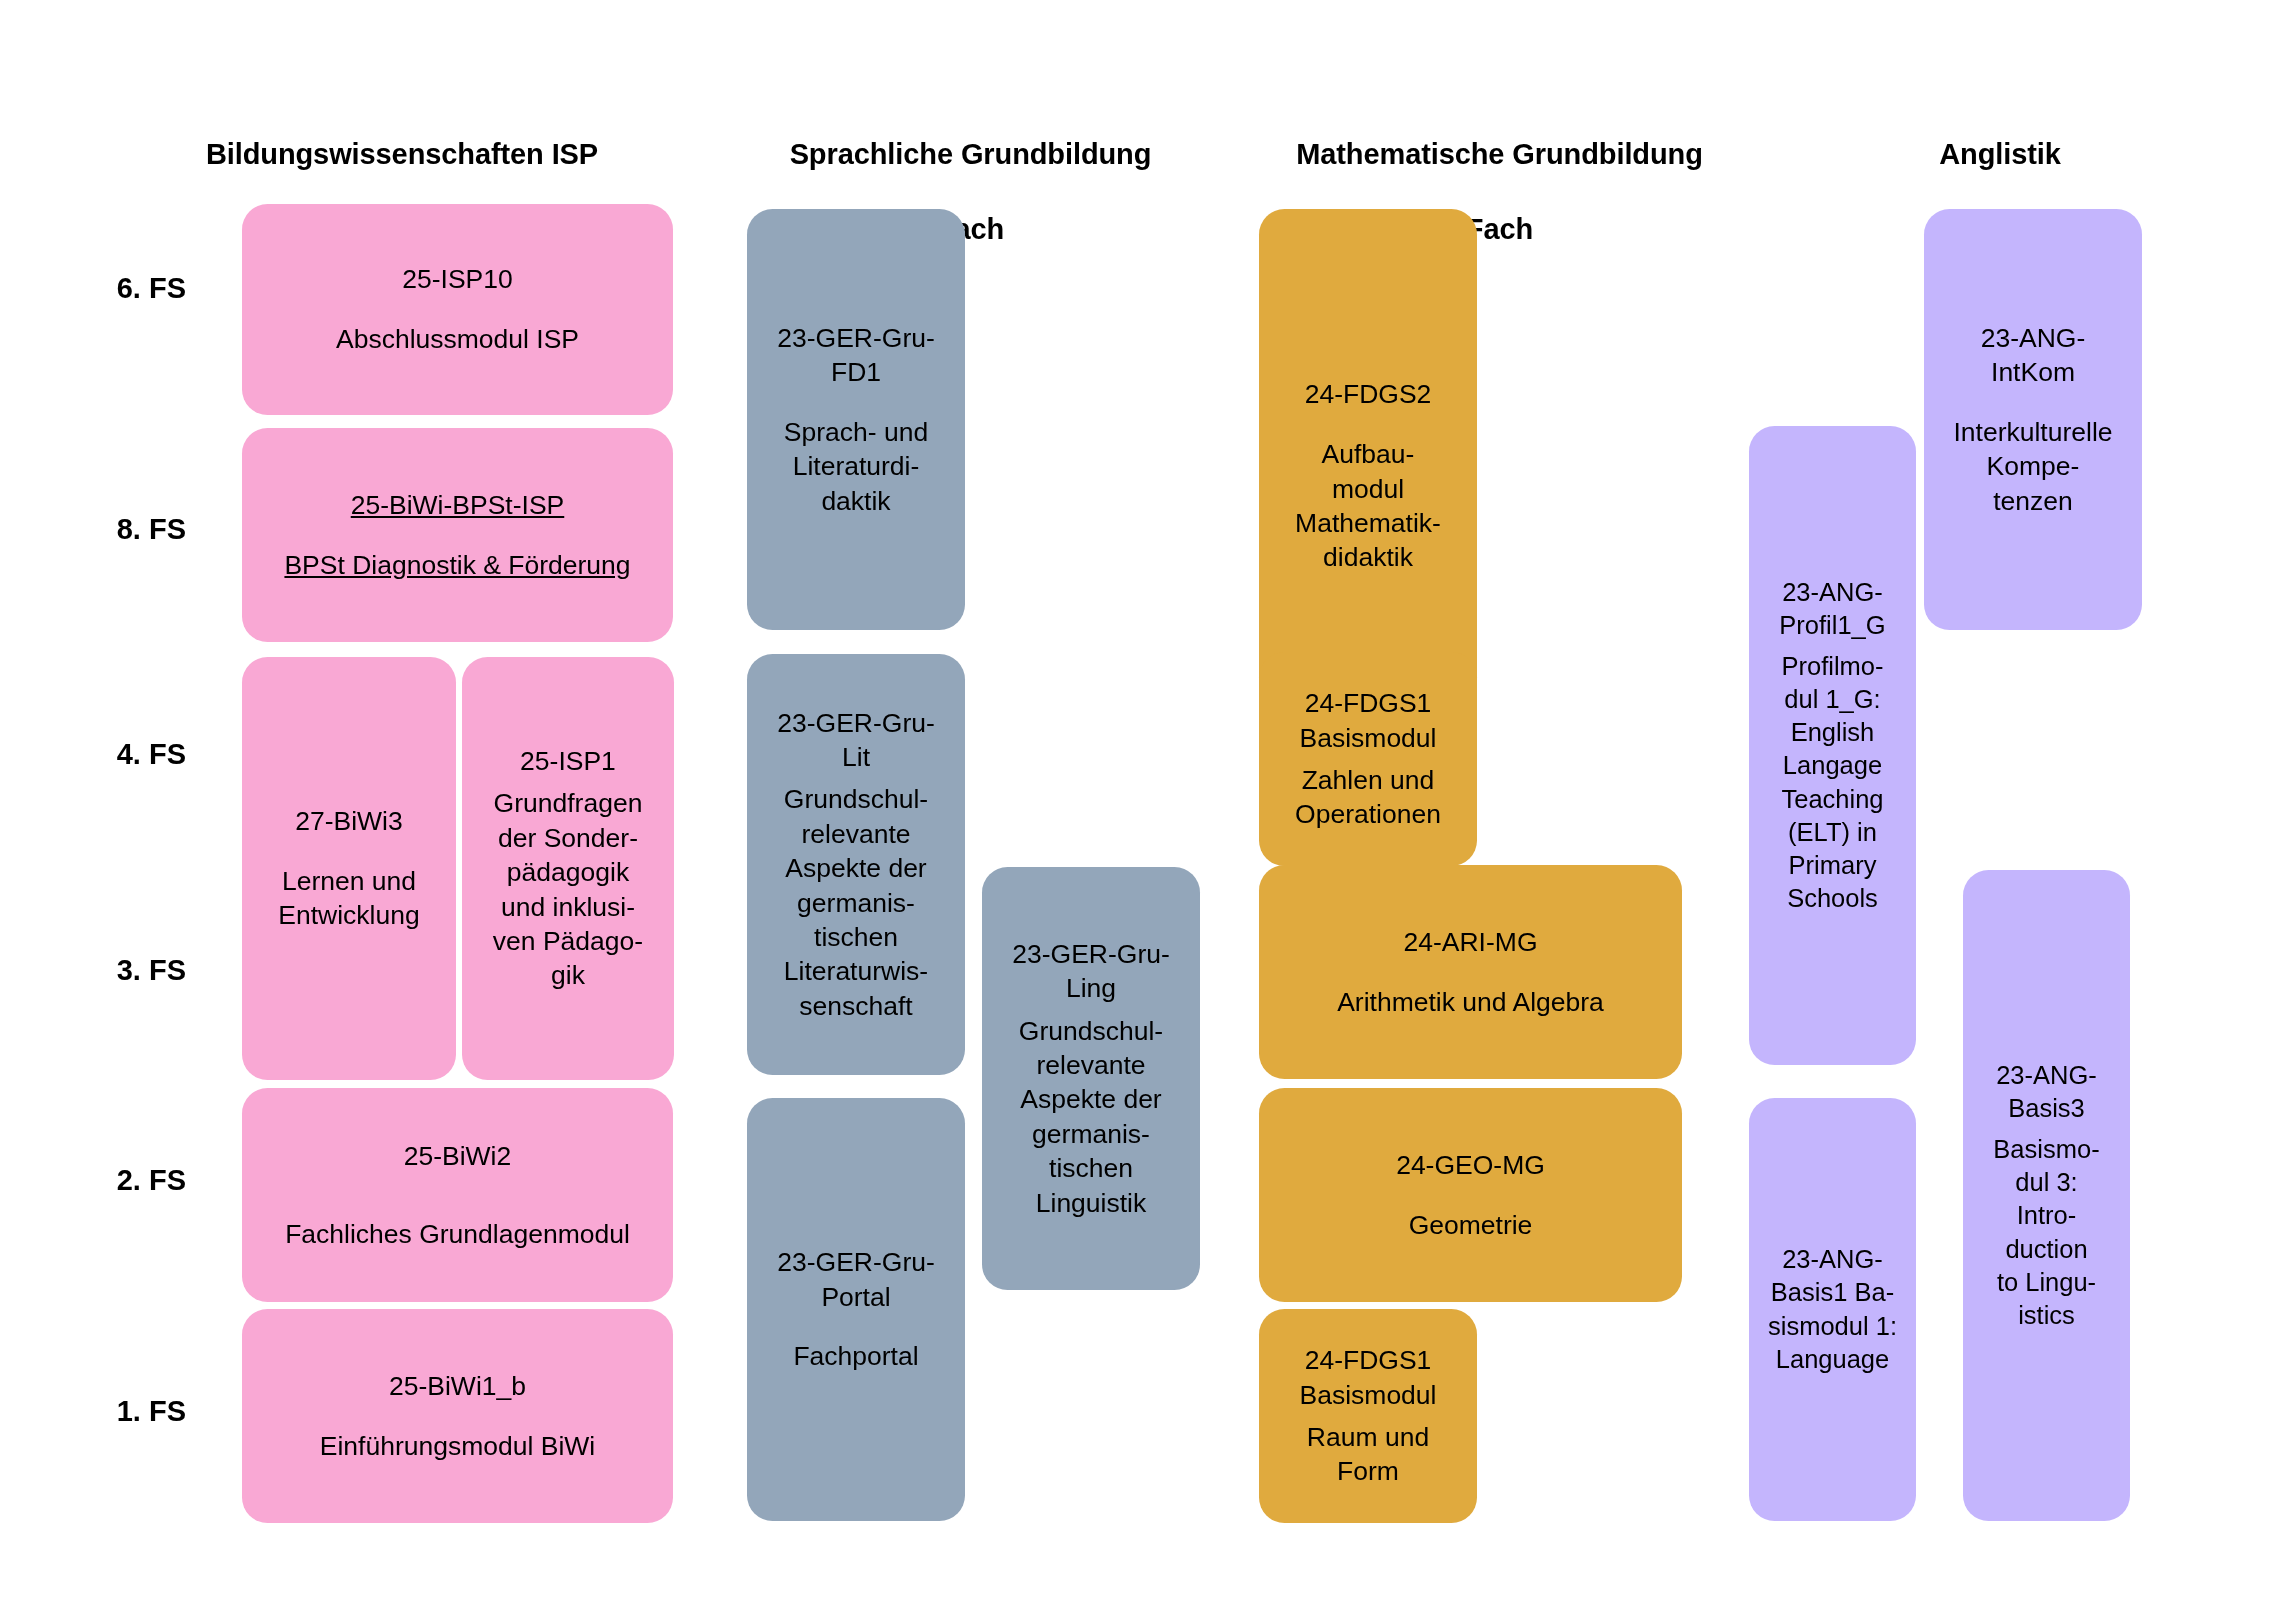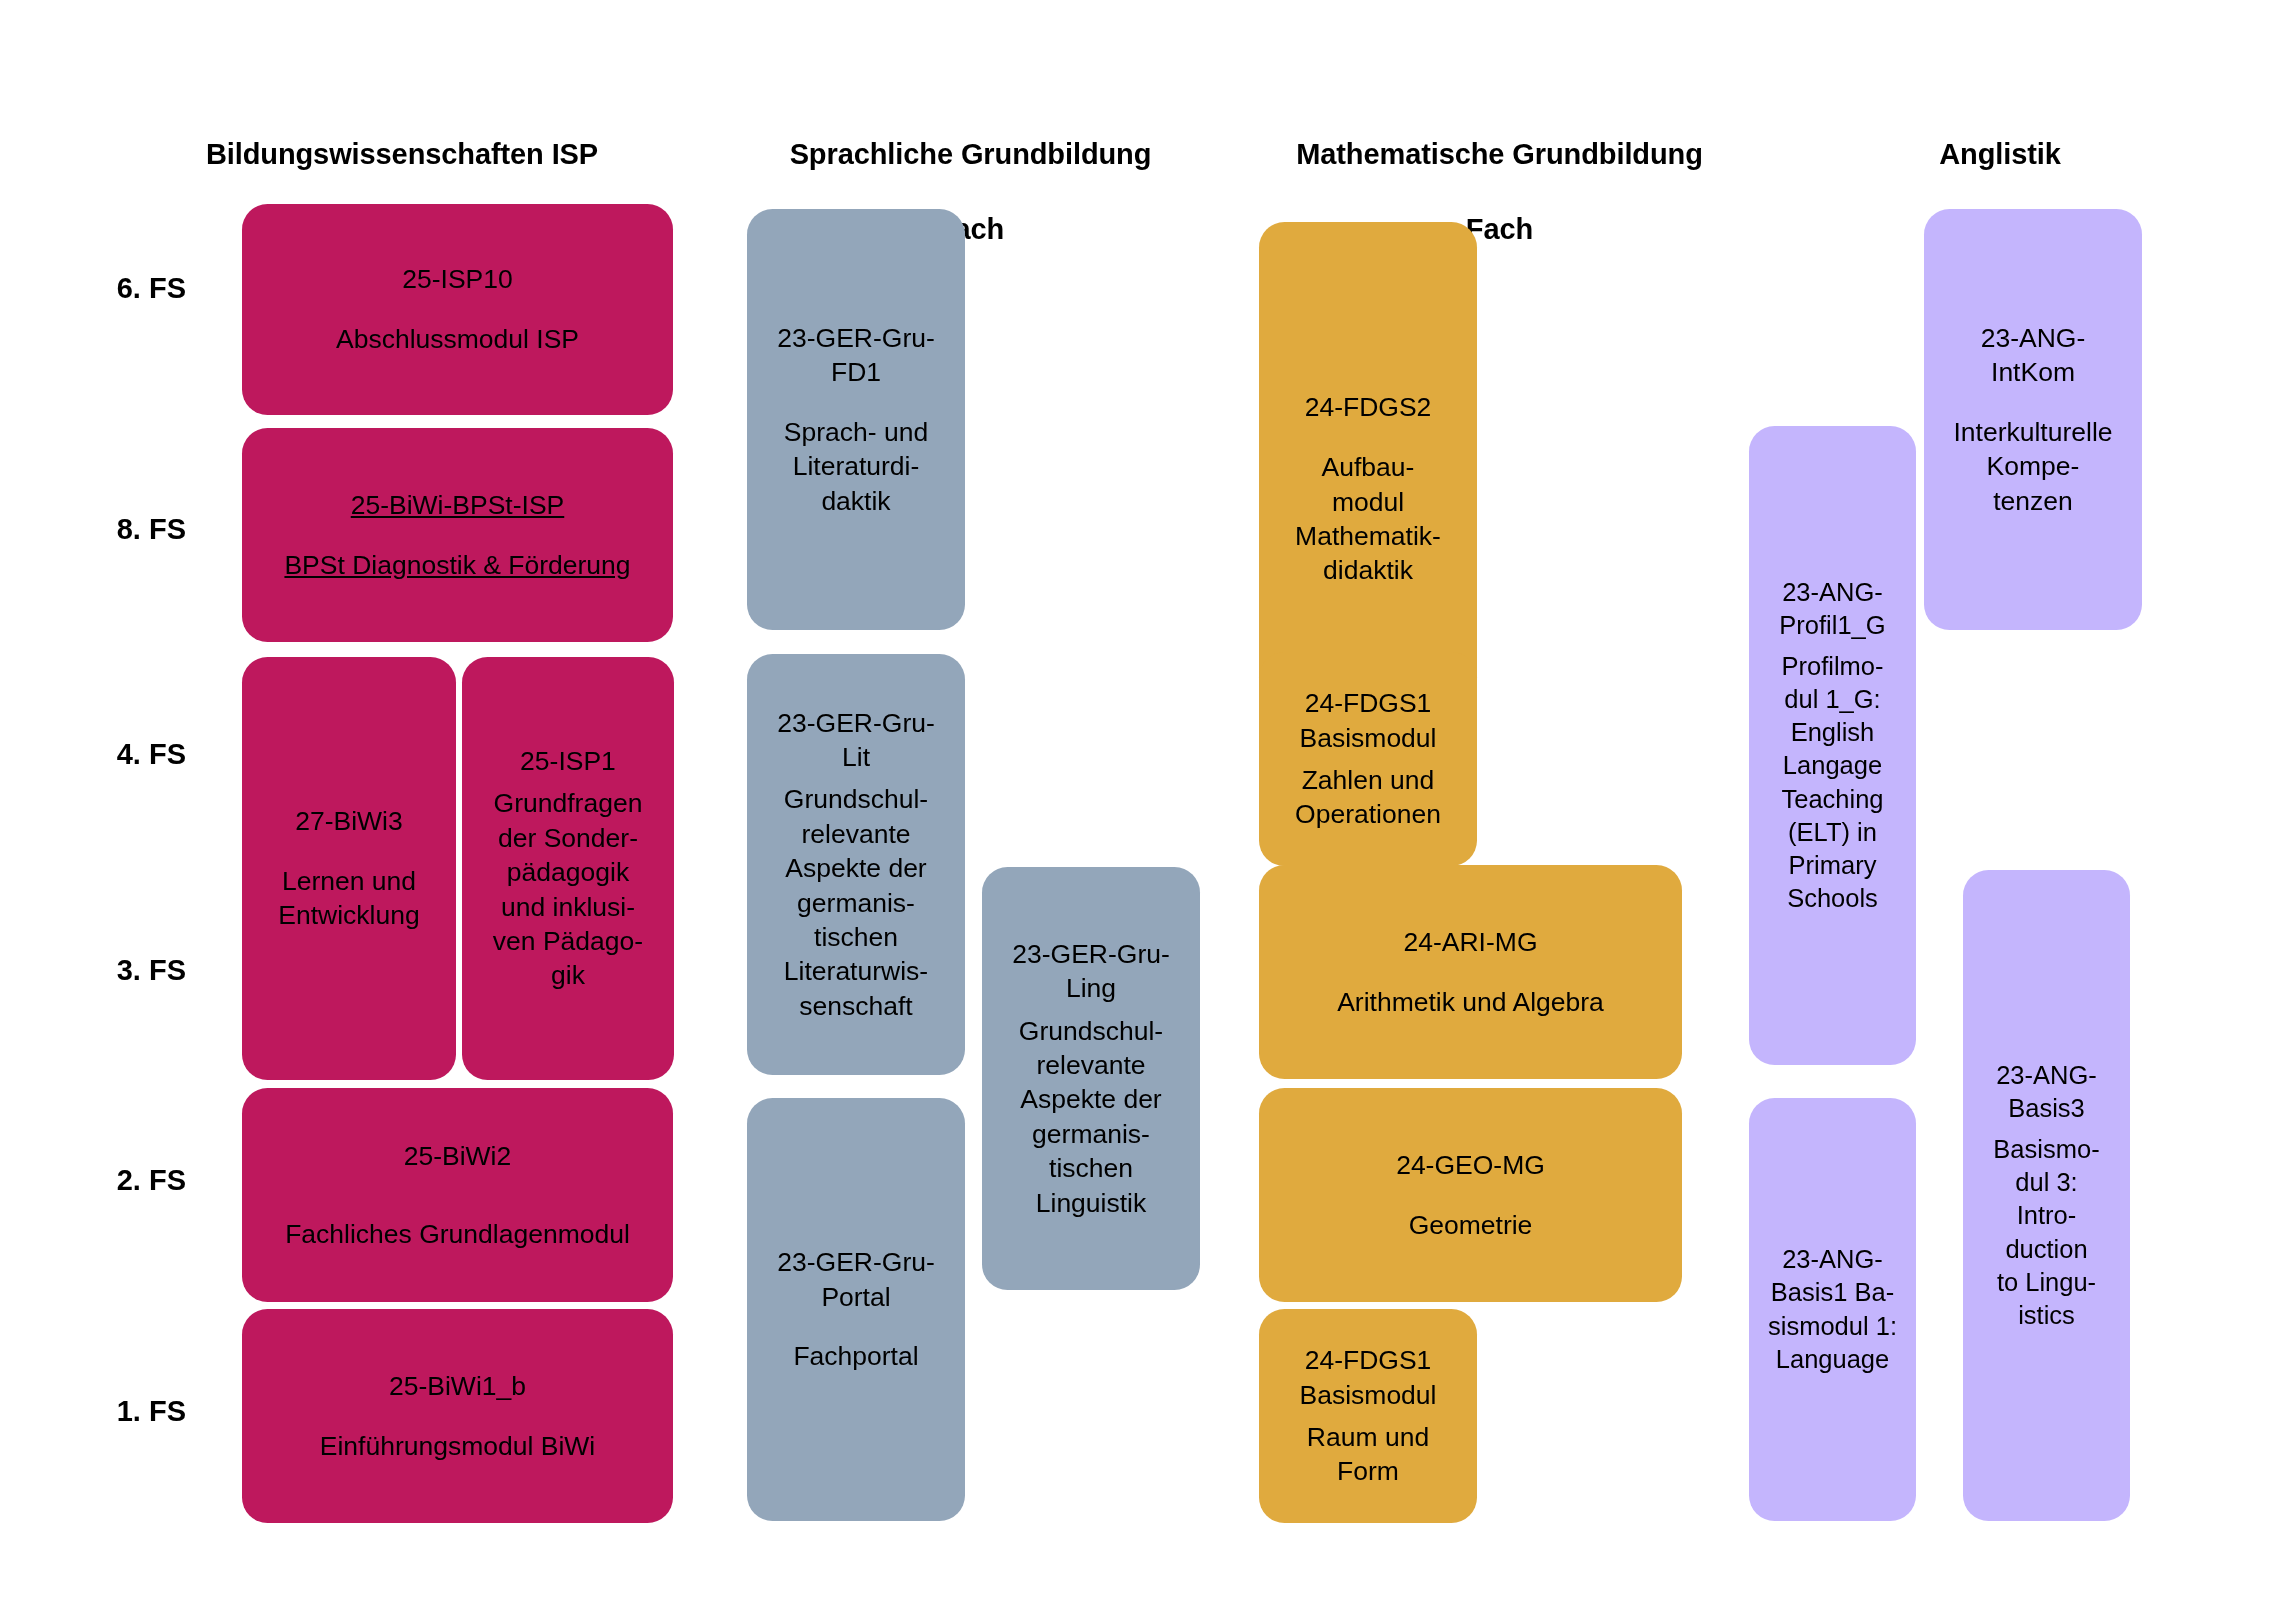--- a/index.html
+++ b/index.html
@@ -61,21 +61,21 @@
     display: block;
     width: 100%;
     font-size: 26.5px;
     line-height: 1.30;
     white-space: pre-line;
   }
   .module .title { margin-top: 25.5px; }
   .module.tight .title { margin-top: 7.8px; }
   .module.joined .title { margin-top: 0px; }
 
-  .c-orange { background: #be185d; }
+  .c-orange { background: #f9a8d4; }
   .c-blue   { background: #93a6ba; }
   .c-gold   { background: #e0aa3e; }
   .c-teal   { background: #c4b5fd; }
 
   .small .code, .small .title { font-size: 25.5px; }
 </style>
 </head>
 <body>
 
 <div id="stage">
@@ -173,21 +173,21 @@
     <span class="code">23-GER-Gru-
 Ling</span>
     <span class="title">Grundschul-
 relevante
 Aspekte der
 germanis-
 tischen
 Linguistik</span>
   </div>
 
-  <div class="module c-gold" style="left:1259px; top:222px; width:218px; height:534px;">
+  <div class="module c-gold" style="left:1259px; top:209px; width:218px; height:534px;">
     <span class="code">24-FDGS2</span>
     <span class="title">Aufbau-
 modul
 Mathematik-
 didaktik</span>
   </div>
 
   <div class="module c-gold tight" style="left:1259px; top:652px; width:218px; height:214px;">
     <span class="code">24-FDGS1
 Basismodul</span>

